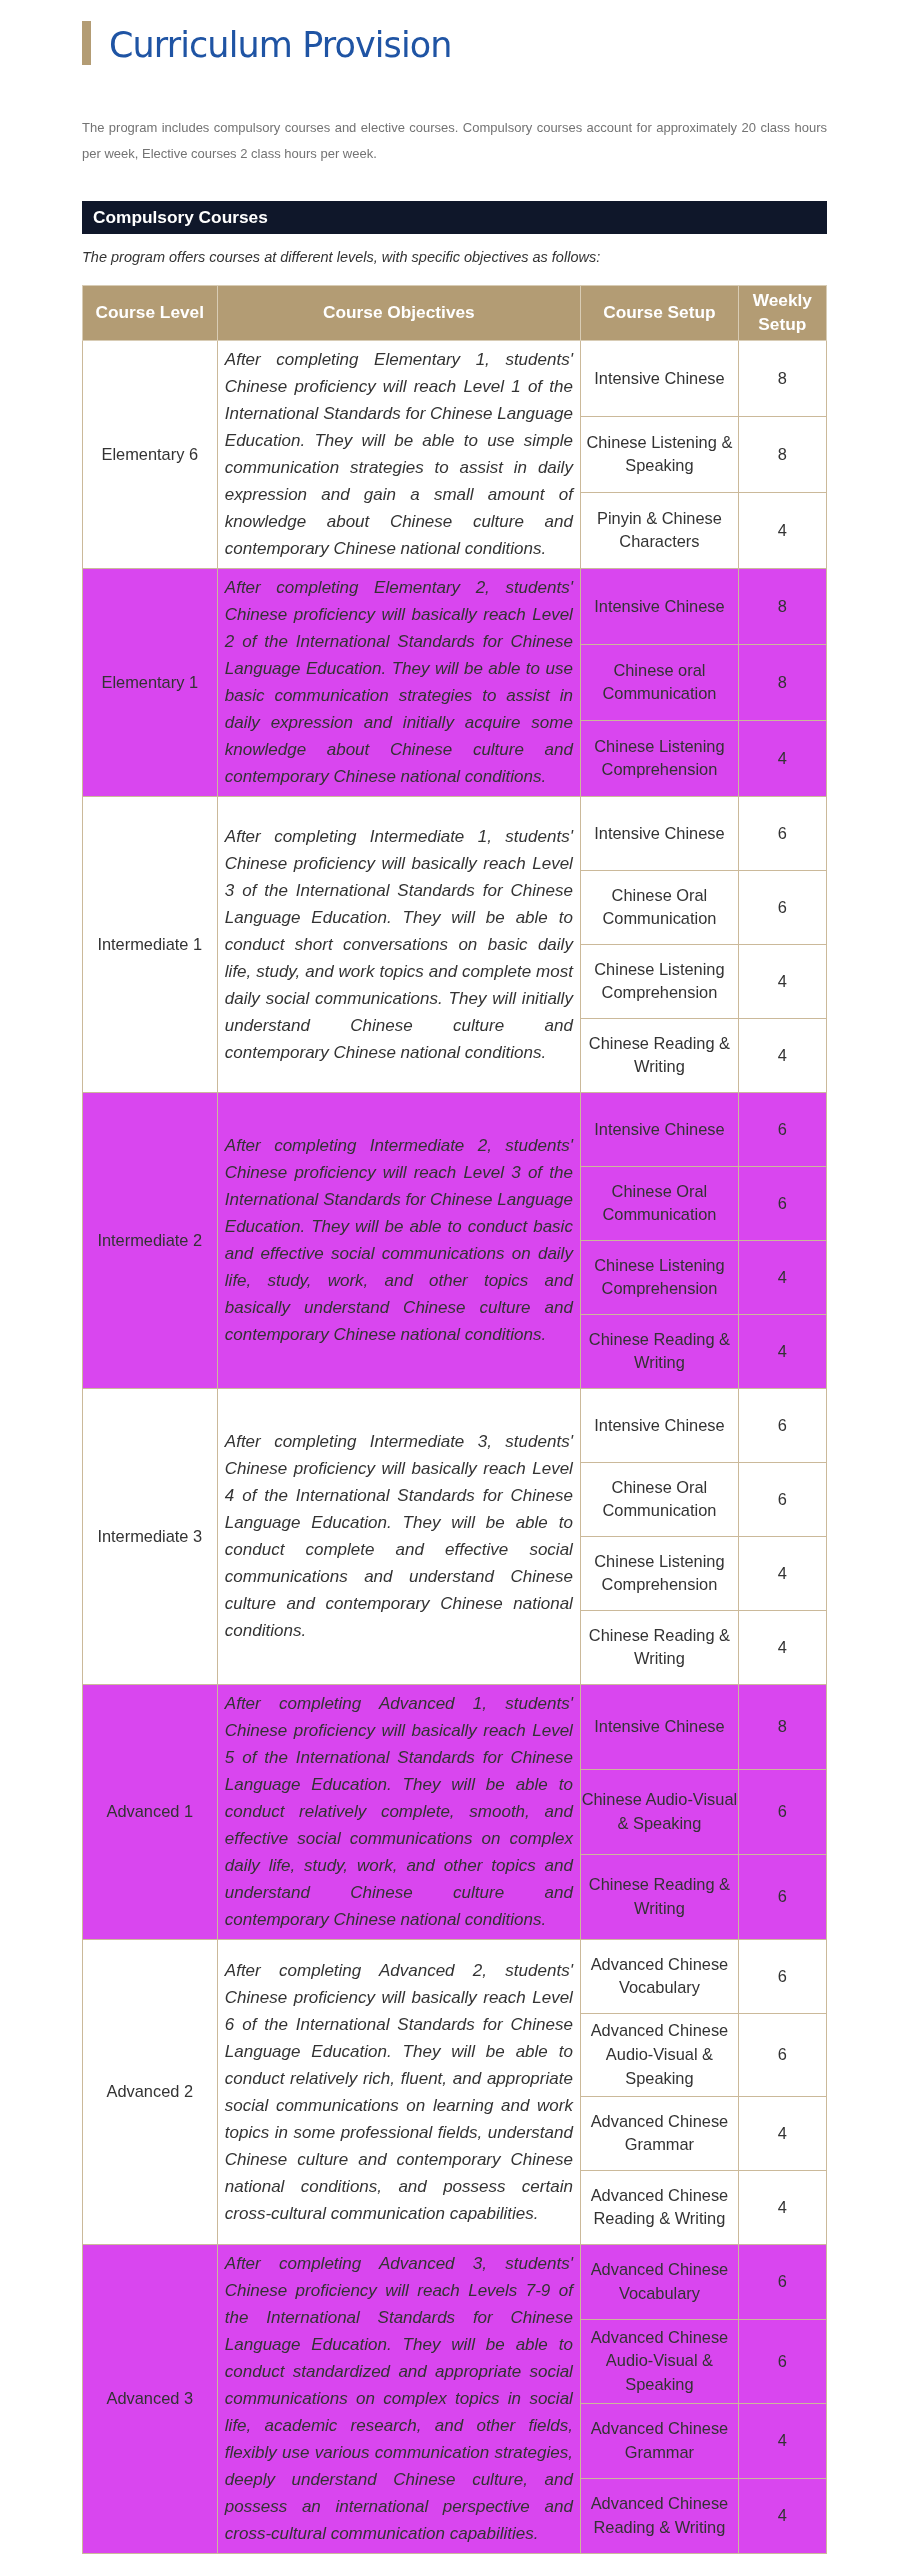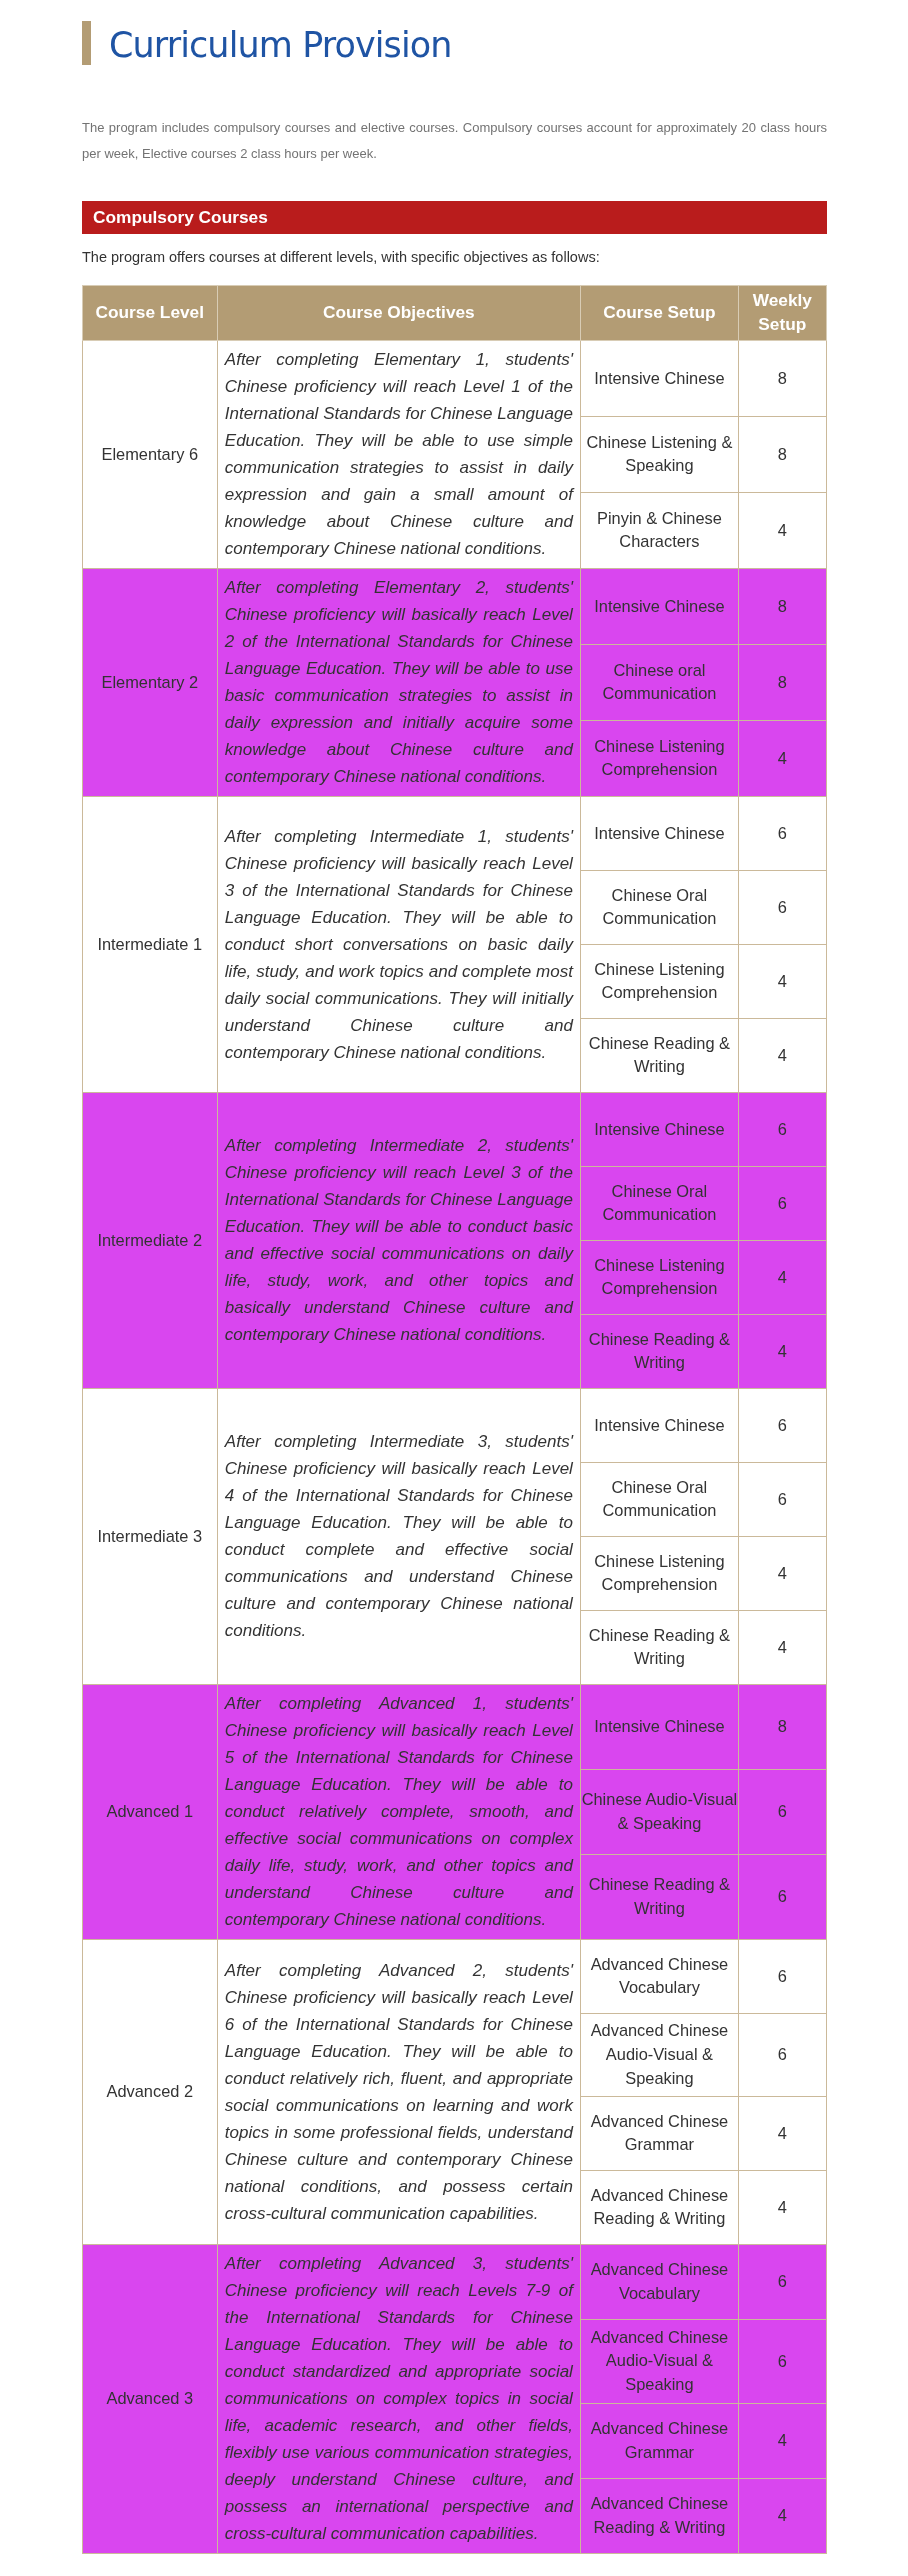--- a/index.html
+++ b/index.html
@@ -2,22 +2,22 @@
 <html style="font-size:14.5px"><head>
 <meta charset="utf-8">
 <style>
   html, body { margin:0; padding:0; background:#ffffff; }
   body { width:909px; font-family:"Liberation Sans", sans-serif; color:#333; }
   .page { padding:20px 82px 36px 82px; }
   .title-wrap { display:flex; align-items:flex-end; height:45px; }
   .title-bar { width:9px; height:44px; background:#b39c74; margin-right:18px; }
   .title { font-size:35px; color:#1f54a4; font-family:"DejaVu Sans", sans-serif; letter-spacing:-0.9px; font-weight:normal; }
   .intro { margin-top:50px; font-size:13px; line-height:25.5px; text-align:justify; color:#737373; }
-  .section-bar { margin-top:35px; background:#b91c1c; color:#fff; font-weight:bold; font-size:17.3px; height:33px; line-height:33px; padding-left:11px; }
-  .section-desc { margin-top:14.5px; font-size:14.5px; color:#333; }
+  .section-bar { margin-top:35px; background:#0f172a; color:#fff; font-weight:bold; font-size:17.3px; height:33px; line-height:33px; padding-left:11px; }
+  .section-desc { margin-top:14.5px; font-size:14.5px; color:#333;font-style:italic; }
   table { margin-top:20px; width:100%; border-collapse:collapse; font-size:16.4px; color:#333; }
   th { background:#b39c74; color:#fff; font-weight:bold; font-size:17.3px; line-height:23.6px; padding:3.6px 3.6px; border:0.9px solid #d8ccb5; }
   td { border:0.9px solid #cbb99a; text-align:center; vertical-align:middle; }
   td.level { width:130px; }
   td.obj { width:368px; text-align:justify; padding:5.5px 7.3px 5.5px 7.3px; line-height:27px; font-size:17px;font-style:italic; }
   td.setup { width:153px; line-height:23.6px; padding:5.5px 0; height:62px; }
   td.hours { width:82px; }
   tr.gray td { background:#d946ef; }
   .th-level { width:130px;margin-left:36px; }
   .th-obj { width:368px; }
@@ -56,21 +56,21 @@
         </tr>
         <tr>
           <td class="setup">Chinese Listening &amp; Speaking</td>
           <td class="hours">8</td>
         </tr>
         <tr>
           <td class="setup">Pinyin &amp; Chinese Characters</td>
           <td class="hours">4</td>
         </tr>
         <tr class="gray">
-          <td class="level" rowspan="3">Elementary 2</td>
+          <td class="level" rowspan="3">Elementary 1</td>
           <td class="obj" rowspan="3">After completing Elementary 2, students' Chinese proficiency will basically reach Level 2 of the International Standards for Chinese Language Education. They will be able to use basic communication strategies to assist in daily expression and initially acquire some knowledge about Chinese culture and contemporary Chinese national conditions.</td>
           <td class="setup">Intensive Chinese</td>
           <td class="hours">8</td>
         </tr>
         <tr class="gray">
           <td class="setup">Chinese oral Communication</td>
           <td class="hours">8</td>
         </tr>
         <tr class="gray">
           <td class="setup">Chinese Listening Comprehension</td>

